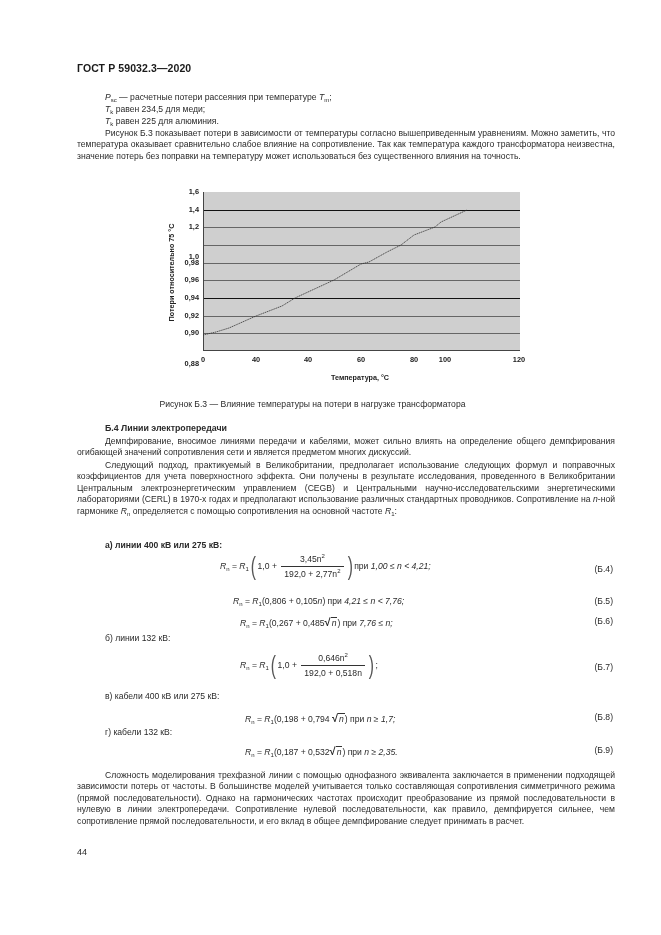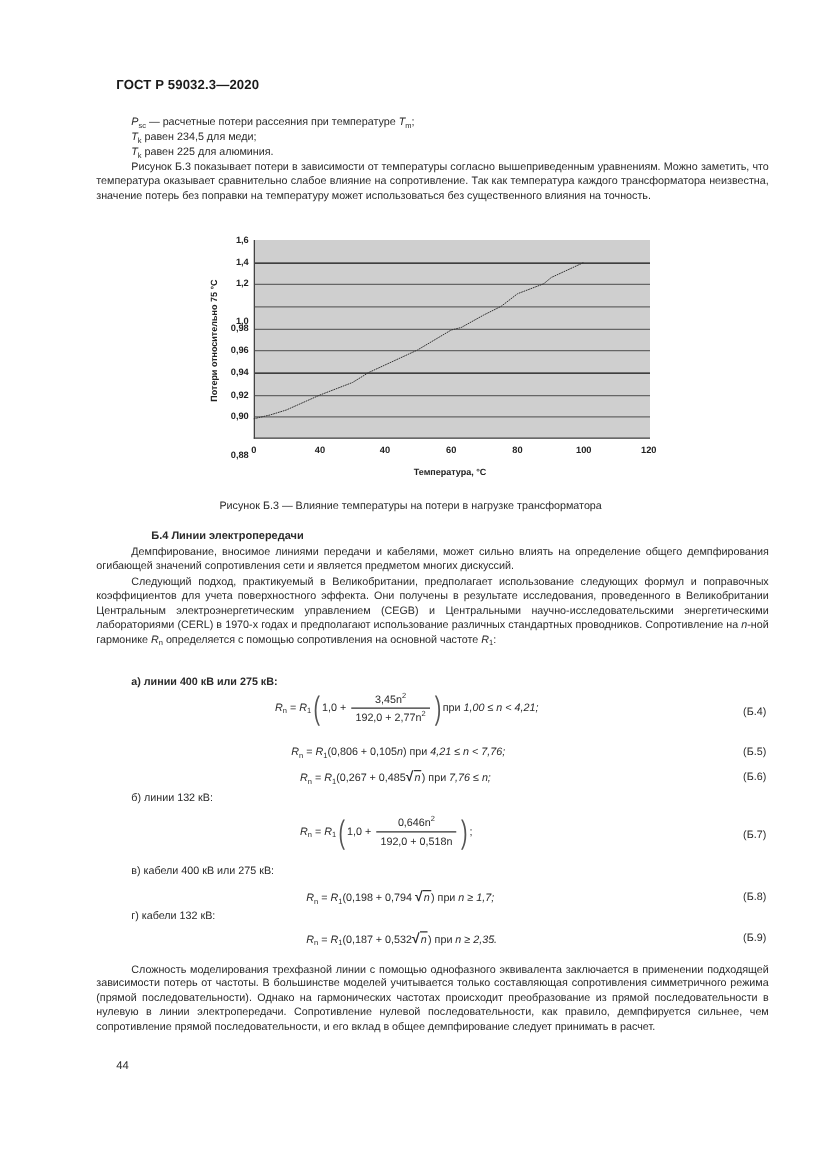--- a/index.html
+++ b/index.html
@@ -1,18 +1,18 @@
 <!DOCTYPE html>
 <html><head>
   <meta charset="utf-8">
   <style>
     html, body { margin: 0; padding: 0; background: #ffffff; }
     body { width: 661px; height: 935px; position: relative; overflow: hidden;
            font-family: "Liberation Sans", sans-serif; color: #2a2a2a; font-size: 8.6px; }
-    .abs { position: absolute; margin-left: 16px; }
+    .abs { position: absolute; }
     .header { left: 77px; top: 62px; font-weight: bold; font-size: 10.5px; color: #1a1a1a; letter-spacing: 0.1px; }
     .p { position: absolute; left: 77px; width: 538px; line-height: 11.4px; text-align: justify; }
     .ind { text-indent: 28px; }
     .line { position: absolute; white-space: nowrap; line-height: 11.4px; }
     i, .it { font-style: italic; }
     sub { font-size: 6px; vertical-align: -2px; line-height: 0; }
     sup { font-size: 6px; vertical-align: 4px; line-height: 0; }
     .caption { left: 0; width: 625px; text-align: center; top: 399px; }
     .sec { left: 105px; top: 423px; font-weight: bold; font-size: 8.8px; }
     .eq { position: absolute; white-space: nowrap; font-size: 8.6px; }
@@ -74,21 +74,21 @@
   <div class="ytick" style="top:275px;">0,96</div>
   <div class="ytick" style="top:293px;">0,94</div>
   <div class="ytick" style="top:311px;">0,92</div>
   <div class="ytick" style="top:328px;">0,90</div>
   <div class="ytick" style="top:346px;margin-top:13px;">0,88</div>
   <div class="xtick" style="left:203px;">0</div>
   <div class="xtick" style="left:256px;">40</div>
   <div class="xtick" style="left:308px;">40</div>
   <div class="xtick" style="left:361px;">60</div>
   <div class="xtick" style="left:414px;">80</div>
-  <div class="xtick" style="left:467px;">100</div>
+  <div class="xtick" style="left:445px;">100</div>
   <div class="xtick" style="left:519px;">120</div>
   <div class="ylabel">Потери относительно 75 °С</div>
   <div class="xlabel">Температура, °С</div>
 </div>
 
 <div class="abs caption">Рисунок Б.3 — Влияние температуры на потери в нагрузке трансформатора</div>
 
 <div class="abs sec">Б.4 Линии электропередачи</div>
 
 <div class="p ind" style="top:436px;">Демпфирование, вносимое линиями передачи и кабелями, может сильно влиять на определение общего демпфирования огибающей значений сопротивления сети и является предметом многих дискуссий.</div>

